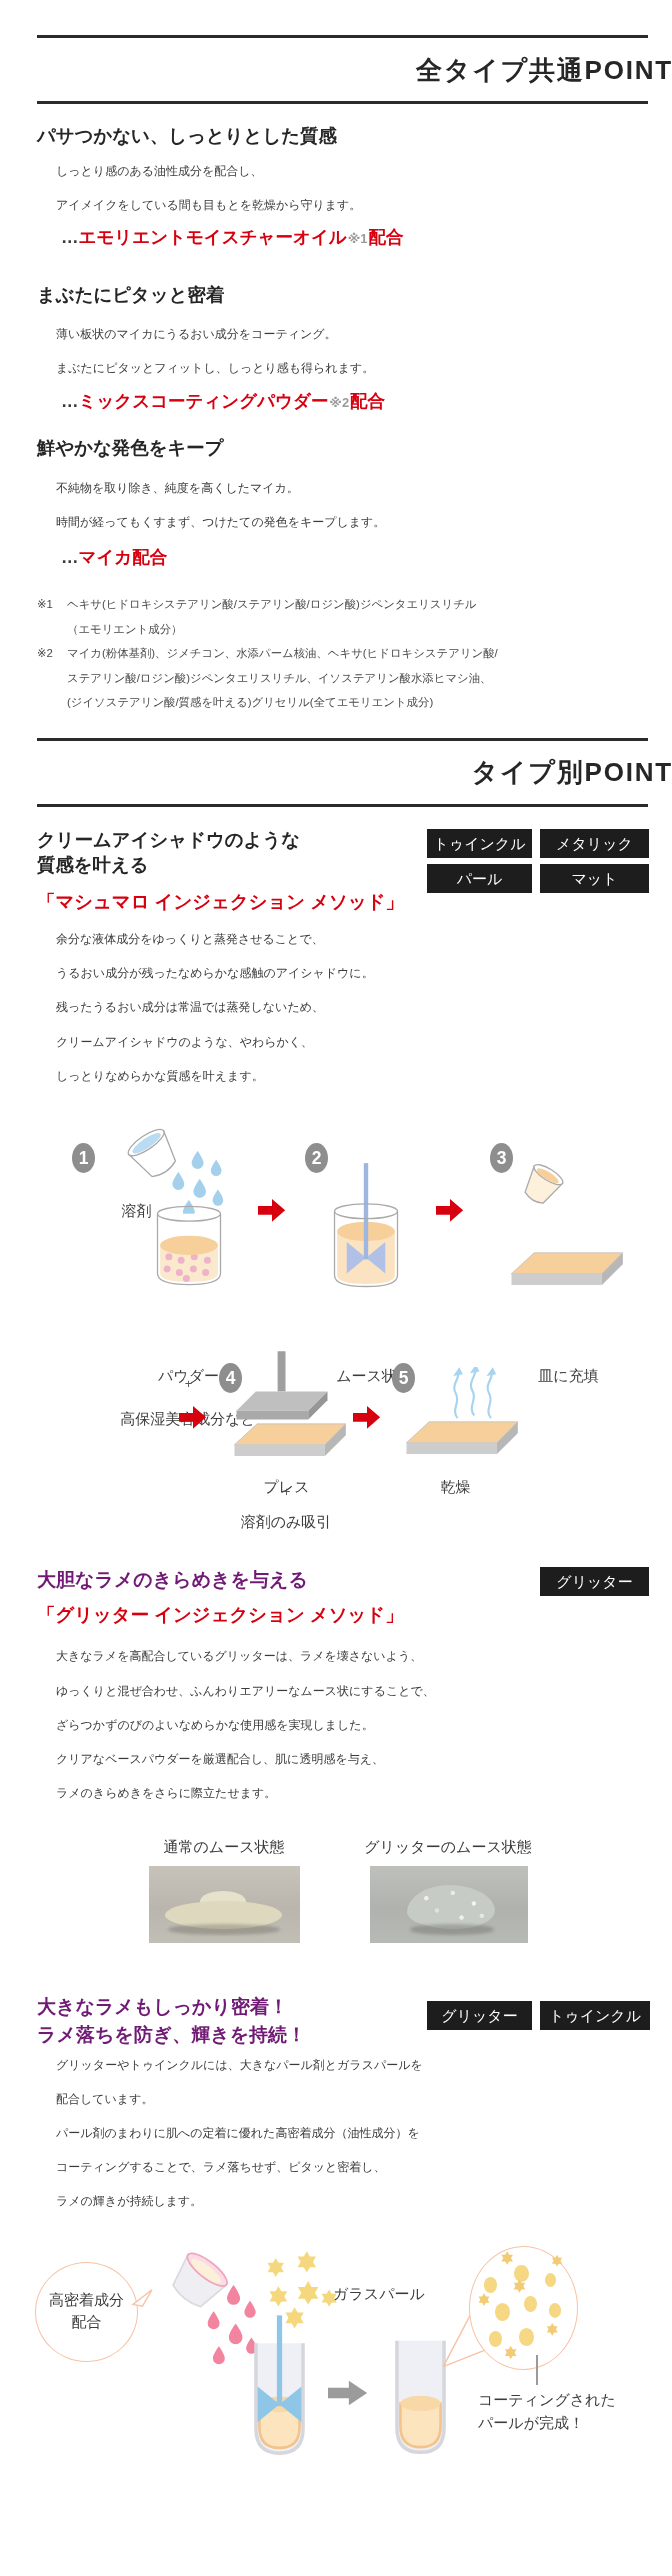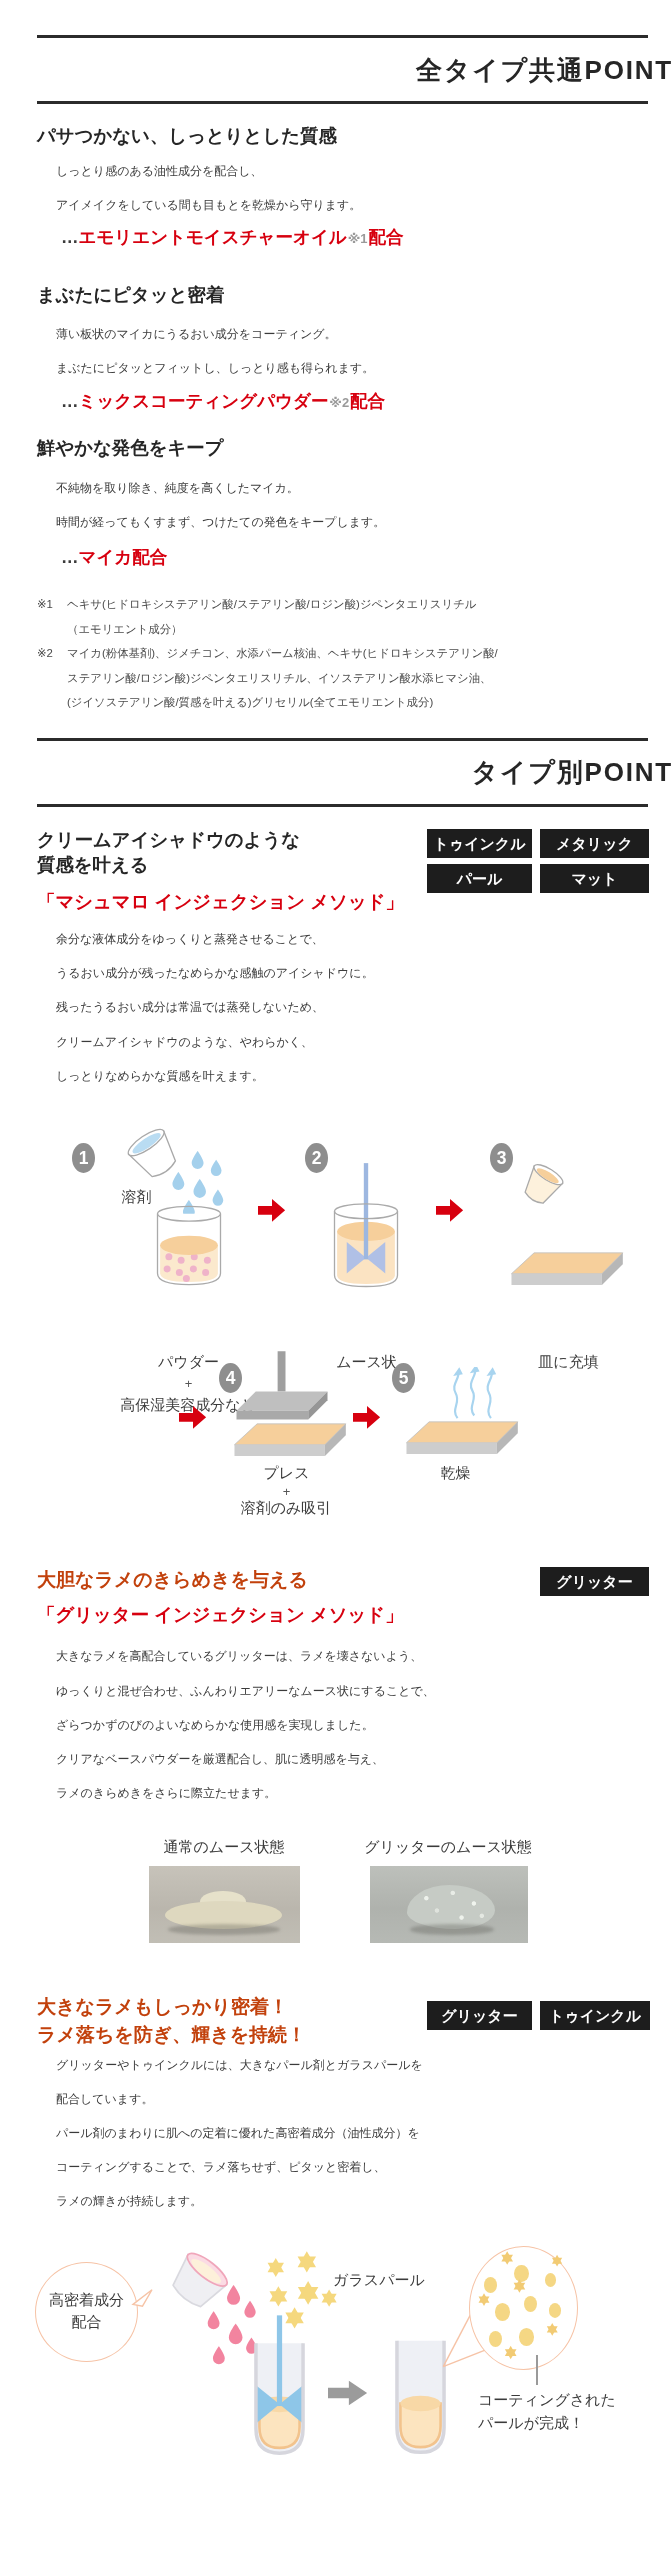--- a/index.html
+++ b/index.html
@@ -3,33 +3,33 @@
 <meta charset="utf-8">
 <style>
   * { margin:0; padding:0; box-sizing:border-box; }
   html,body { background:#fff; }
   .page { position:relative; width:673px; height:2576px; background:#fff; overflow:hidden;
           font-family:"Liberation Sans","DejaVu Sans",sans-serif; color:#3b3b3b; }
   .rule { position:absolute; left:37px; width:611px; height:2.6px; background:#2b2b2b; }
   .h-big { position:absolute; left:0; width:673px; text-align:right; font-size:26px;
            font-weight:bold; color:#262626; letter-spacing:1.8px; }
   .h-sub { position:absolute; font-size:18.4px; font-weight:bold; color:#262626; }
-  .h-sub2 { position:absolute; font-size:19px; font-weight:bold; color:#c2410c; }
+  .h-sub2 { position:absolute; font-size:19px; font-weight:bold; color:#701a75; }
   .line { position:absolute; font-size:12px; color:#3b3b3b; }
   .redline { position:absolute; font-size:17.5px; font-weight:bold; white-space:nowrap; }
   .redline .dots { color:#3b3b3b; }
   .redline .red { color:#d7000f; }
   .redline .ref { color:#9a9a9a; font-size:13px; padding:0 0.9px; }
   .fn { position:absolute; font-size:11.4px; color:#4a4a4a; line-height:24.5px; }
-  .badge { position:absolute; background:#1d1d1d; color:#fff; font-size:15px; font-weight:bold;
+  .badge { position:absolute; background:#1d1d1d; color:#fff; font-size:15px; font-weight:normal;
            text-align:center; height:29px; line-height:29px; }
   .method { position:absolute; font-size:18.4px; font-weight:bold; color:#d7000f; white-space:nowrap; }
   .num { position:absolute; width:23px; height:30px; border-radius:50%; background:#8e8e8e;
          color:#fff; font-size:17.5px; font-weight:bold; text-align:center; line-height:30px; }
-  .dlabel { position:absolute; font-size:15px; color:#3b3b3b; text-align:center; }
+  .dlabel { position:absolute; font-size:15px; color:#3b3b3b; text-align:center;margin-top:14px; }
   .plus { position:absolute; font-size:13px; color:#555; text-align:center; }
   .caption { position:absolute; font-size:15px; color:#3b3b3b; text-align:center; }
   .photo { position:absolute; overflow:hidden; }
   .photo1 { background:linear-gradient(#c7c3ba 0%,#bab6ad 55%,#c1beb5 100%); }
   .photo2 { background:linear-gradient(#bdc0bb 0%,#afb2ad 55%,#b6b9b4 100%); }
   .blob1 { position:absolute; left:16px; top:35px; width:117px; height:28px; background:#ded8bf; border-radius:50%; }
   .blob1b { position:absolute; left:51px; top:24.5px; width:46px; height:21px; background:#e6e1ca; border-radius:50% 50% 40% 40%; }
   .refl { position:absolute; background:rgba(70,70,62,.28); border-radius:50%; filter:blur(1.8px); }
   .blob2 { position:absolute; left:37px; top:19px; width:88px; height:44px; background:#c6cbc5;
            border-radius:48% 52% 45% 55% / 62% 58% 42% 38%;

